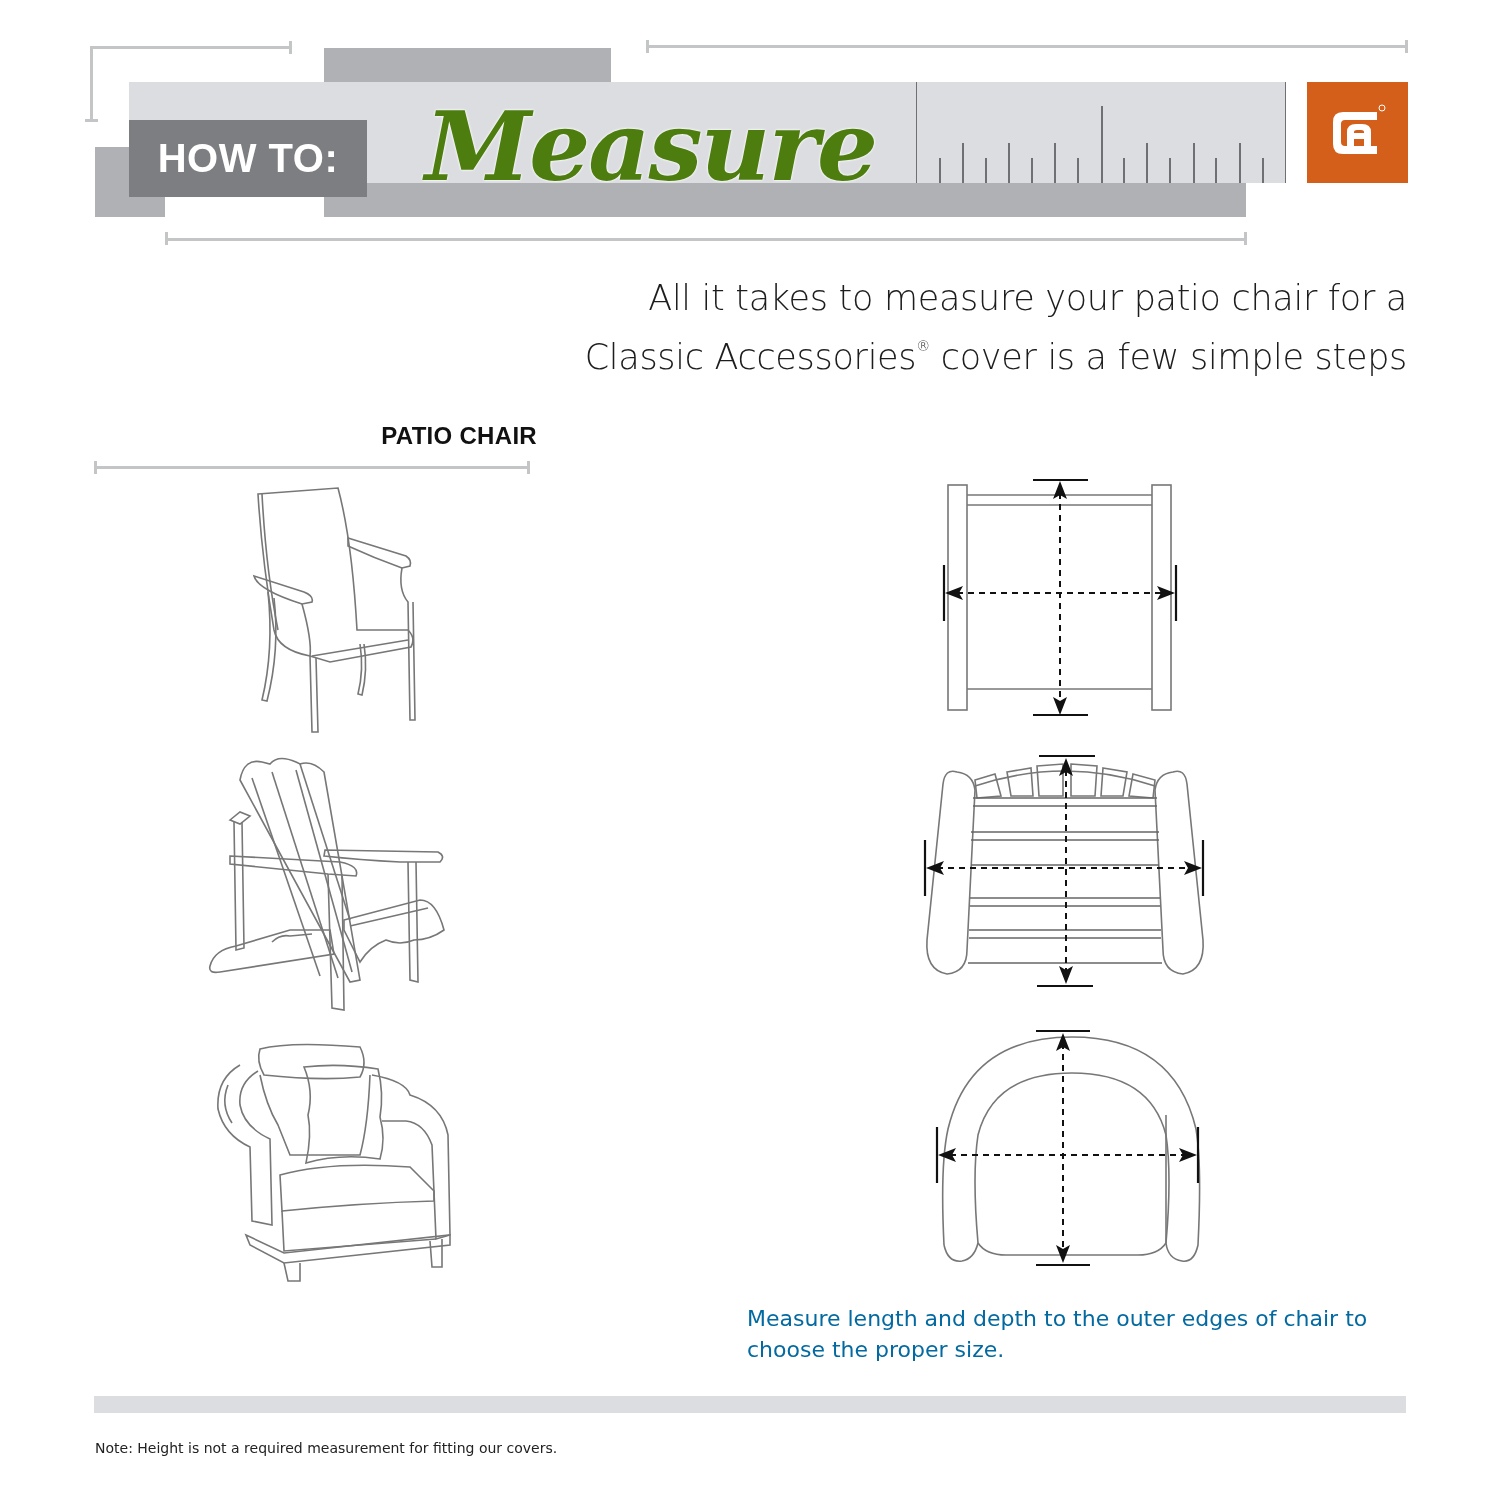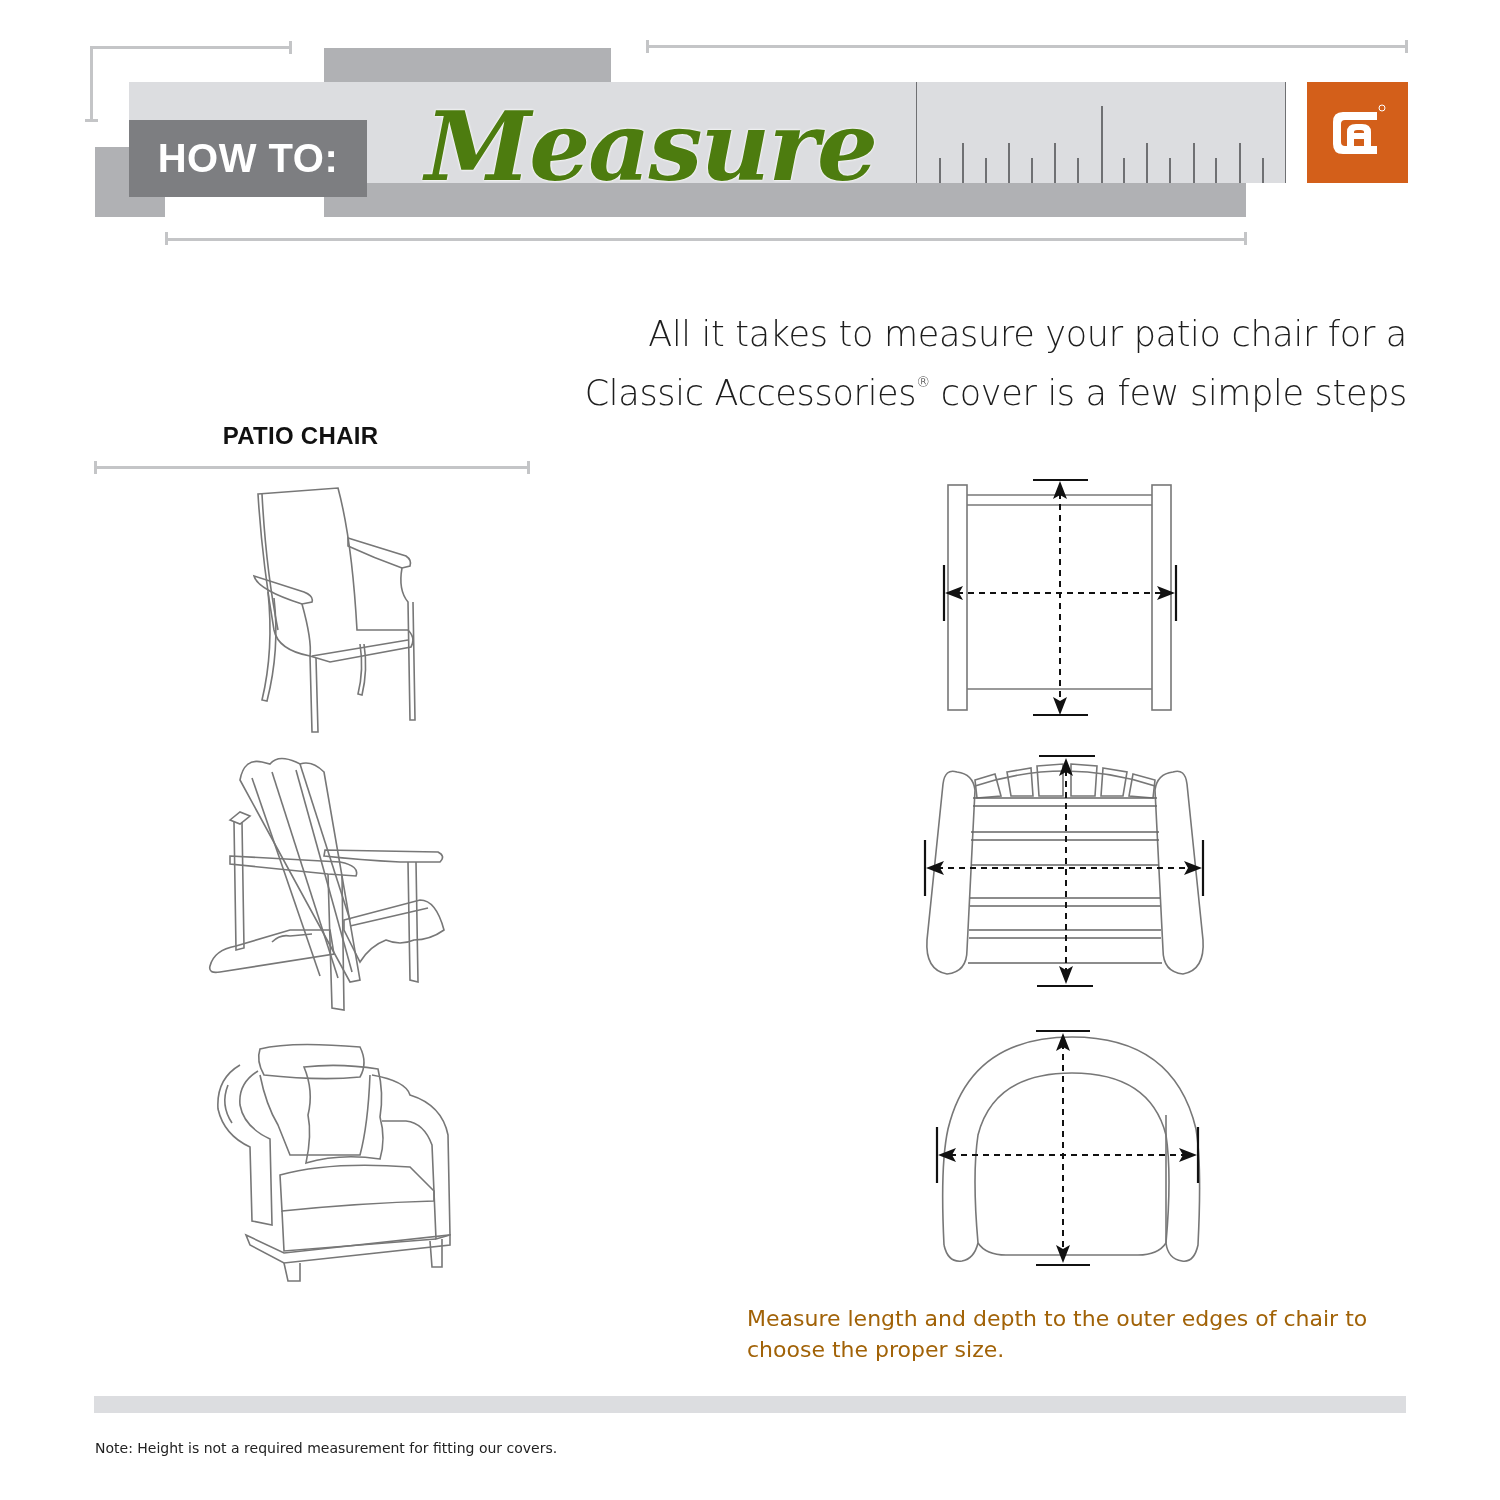--- a/index.html
+++ b/index.html
@@ -15,21 +15,21 @@
            display:flex; align-items:center; justify-content:center; }
   .title-script { font-family:"DejaVu Serif", serif; font-style:italic; font-weight:bold;
                   font-size:96px; color:#4d7c0f; letter-spacing:-2px;
                   text-shadow:0 0 3px #ffffff, 0 0 2px #ffffff; }
   .tick { position:absolute; bottom:0; width:1.5px; background:#6f7073; }
   .logo { background:#d35f1a; display:flex; align-items:center; justify-content:center; }
   .intro { font-family:"DejaVu Sans", sans-serif; font-weight:300; font-size:35px; color:#1d1d1d;
            text-align:right; line-height:48px; letter-spacing:-0.3px; }
   .intro sup { font-size:14px; vertical-align:18px; }
   .section-h { font-weight:bold; font-size:24px; letter-spacing:0.3px; color:#111; }
-  .desc { font-family:"DejaVu Sans", sans-serif; font-size:22px; color:#a16207; line-height:31px; }
+  .desc { font-family:"DejaVu Sans", sans-serif; font-size:22px; color:#0369a1; line-height:31px; }
   .note { font-family:"DejaVu Sans", sans-serif; font-size:14px; color:#222; }
   svg .ln { fill:none; stroke:#777; stroke-width:1.6; }
   svg .ln2 { fill:none; stroke:#666; stroke-width:1.4; }
   svg .dash { fill:none; stroke:#111; stroke-width:2; stroke-dasharray:6 5; }
   svg .bar { stroke:#111; stroke-width:2.2; }
   svg .arrow { fill:#111; }
 </style>
 </head>
 <body>
 
@@ -77,26 +77,26 @@
 
   <div class="abs logo" style="left:1307px;top:82px;width:101px;height:101px;">
     <svg width="70" height="70" viewBox="0 0 70 70">
       <path d="M54 14 H20 Q10 14 10 24 V46 Q10 56 20 56 H54 V48 H22 Q18 48 18 44 V26 Q18 22 22 22 H54 Z" fill="#ffffff"></path>
       <path d="M24 48 V34 Q24 26 33 26 H39 Q48 26 48 34 V48 H41 V41 H31 V48 Z M31 35 H41 V34 Q41 32 38 32 H34 Q31 32 31 34 Z" fill="#ffffff"></path>
       <circle cx="59" cy="10" r="3" fill="none" stroke="#ffffff" stroke-width="1"></circle>
     </svg>
   </div>
 </div>
 
-<div class="abs intro" style="right:93px;top:274px;width:900px;margin-top:36px;">
+<div class="abs intro" style="right:93px;top:274px;width:900px;">
   <div>All it takes to measure your patio chair for a</div>
   <div><span>Classic Accessories</span><sup>®</sup><span> cover is a few simple steps</span></div>
 </div>
 
-<div class="abs section-h" style="left:83px;top:422px;width:435px;text-align:center;">PATIO CHAIR</div>
+<div class="abs section-h" style="left:102px;top:422px;width:435px;text-align:right;">PATIO CHAIR</div>
 <div class="abs bracket-line" style="left:95px;top:466px;width:435px;height:3px;"></div>
 <div class="abs bracket-line" style="left:94px;top:461px;width:3px;height:13px;"></div>
 <div class="abs bracket-line" style="left:527px;top:461px;width:3px;height:13px;"></div>
 
 <svg class="abs" style="left:240px;top:480px;" width="190" height="260" viewBox="0 0 190 260">
   <path class="ln" d="M18 14 L98 8 Q112 60 117 150 L168 150 Q176 158 171 167 L90 182 L70 176 Q38 170 34 150 Q22 80 18 14 Z"></path>
   <path class="ln" d="M22 14 Q26 90 38 150"></path>
   <path class="ln" d="M14 96 L64 112 Q74 116 72 122 L62 124 Q18 110 14 96 Z"></path>
   <path class="ln" d="M108 58 L166 76 Q172 80 170 86 L162 88 Q134 78 108 66 Z"></path>
   <path class="ln" d="M62 124 Q72 160 70 176 L72 252 L78 252 L76 178"></path>

